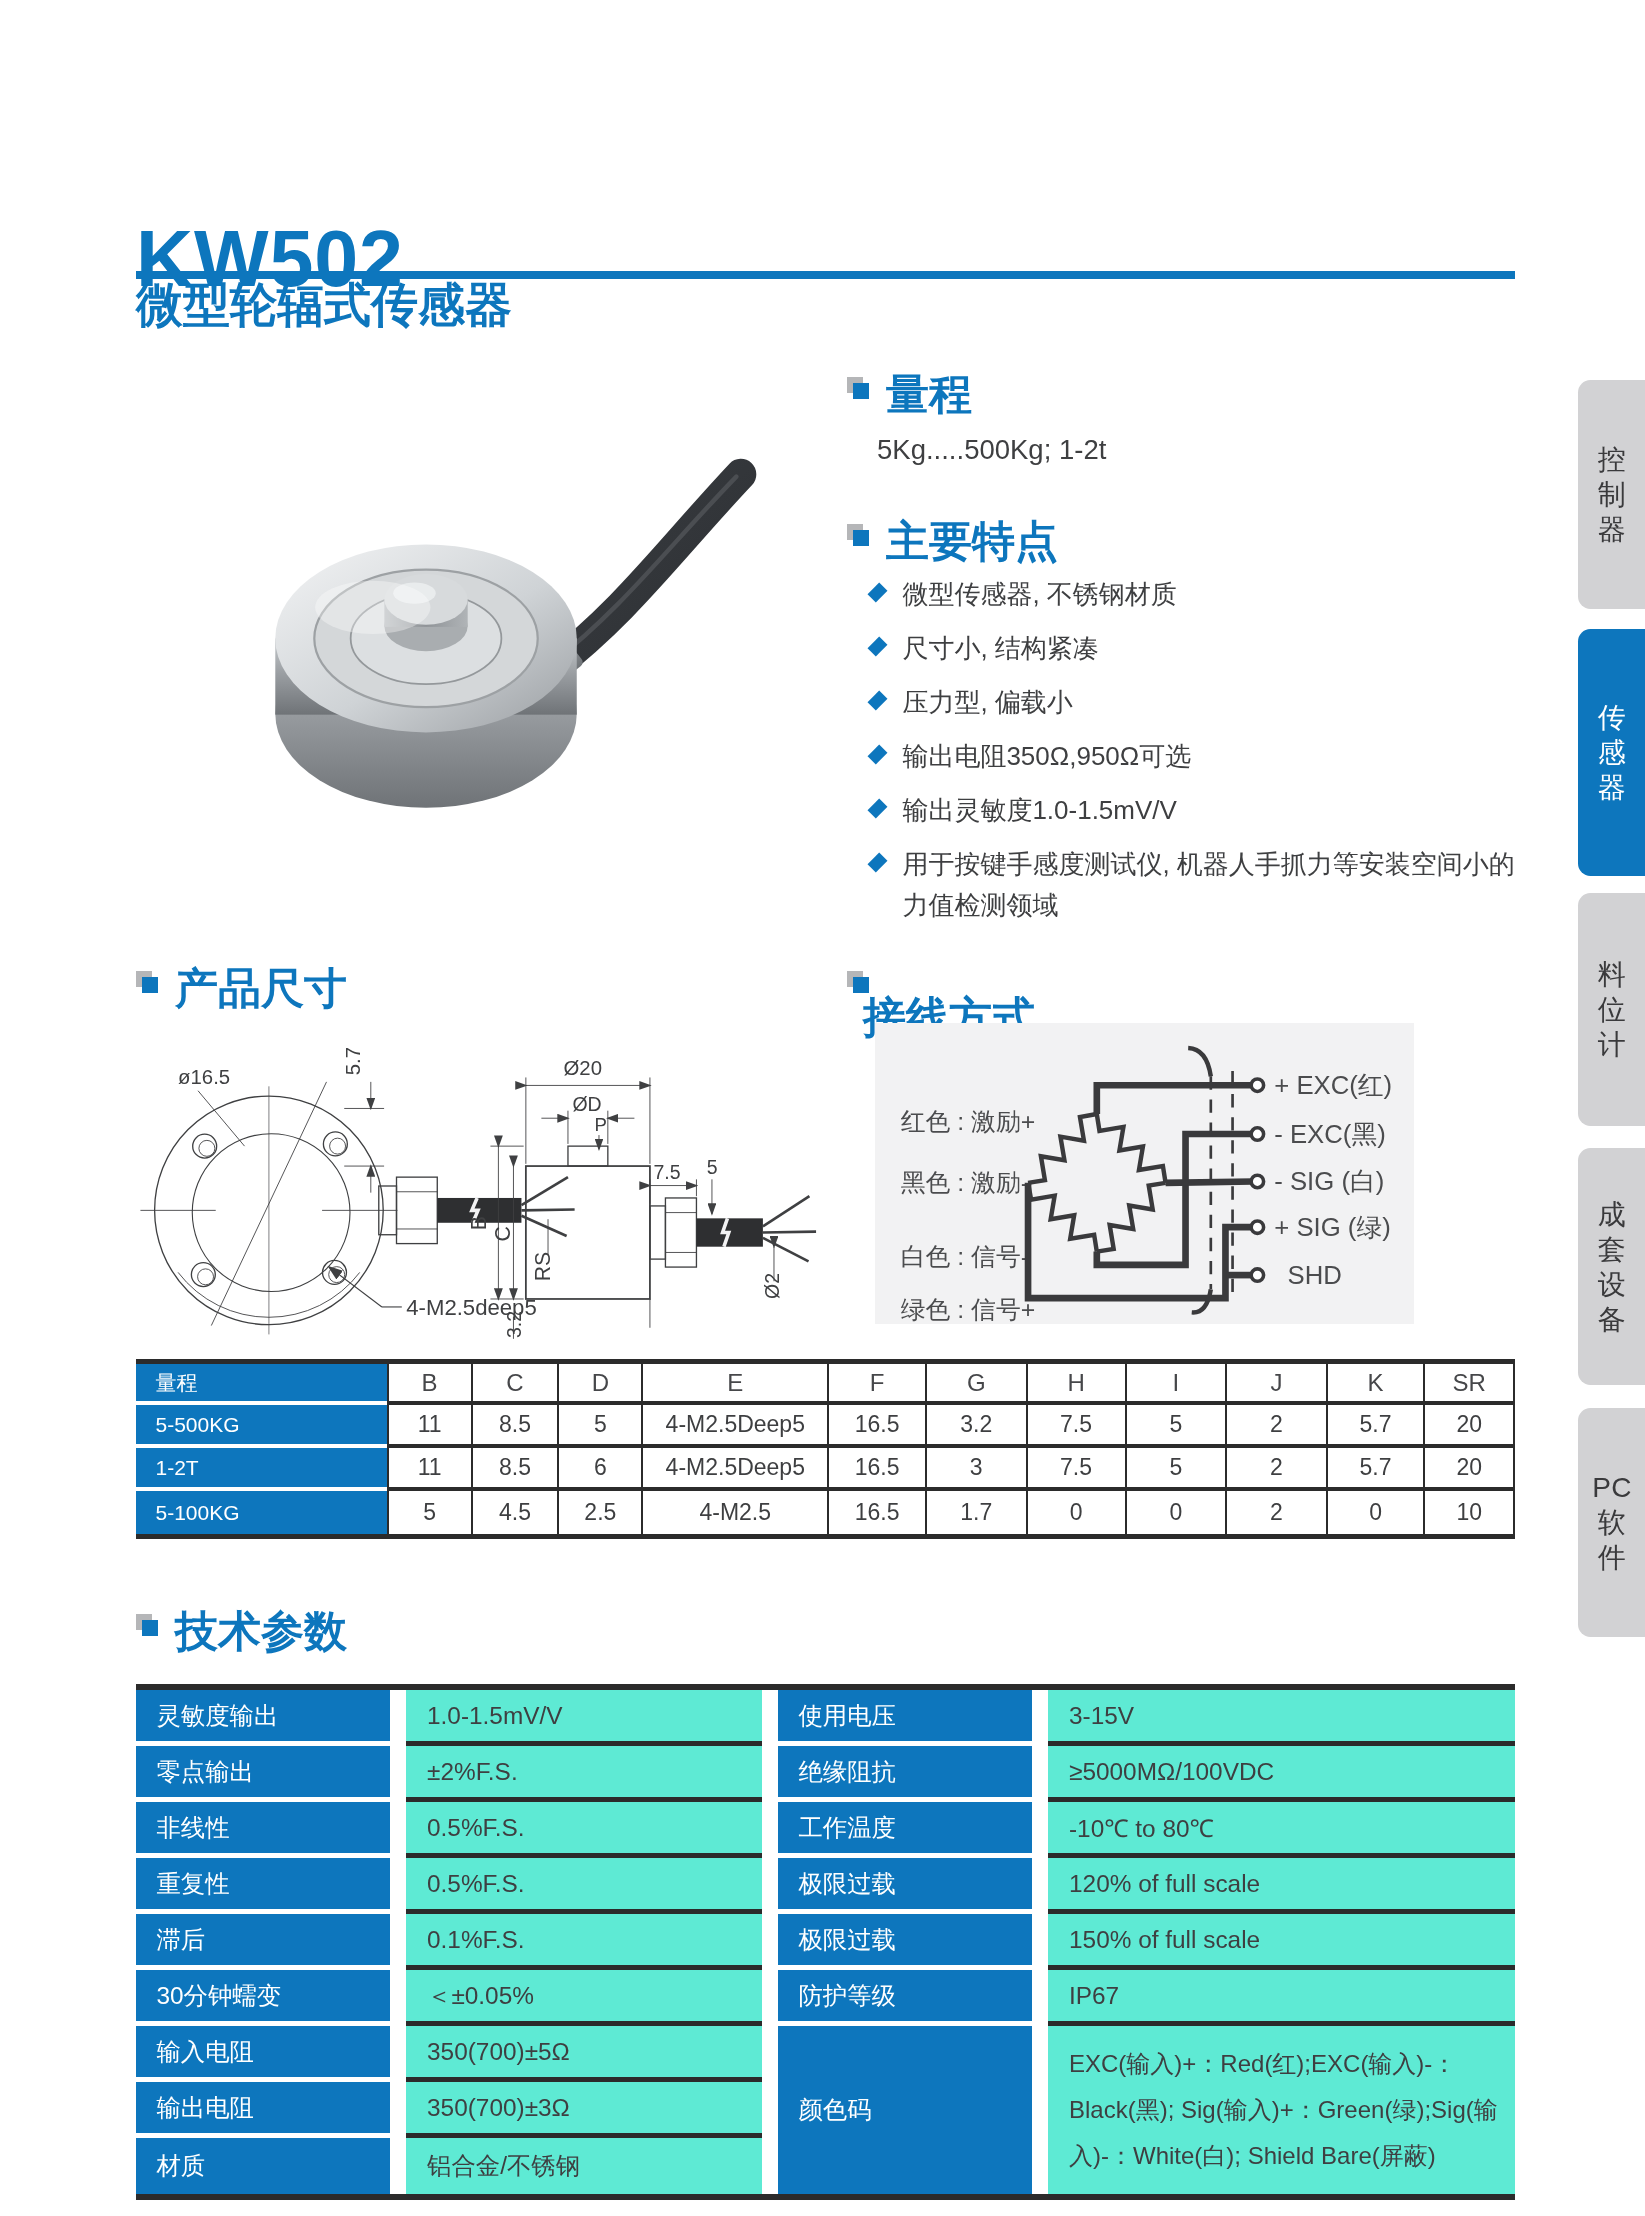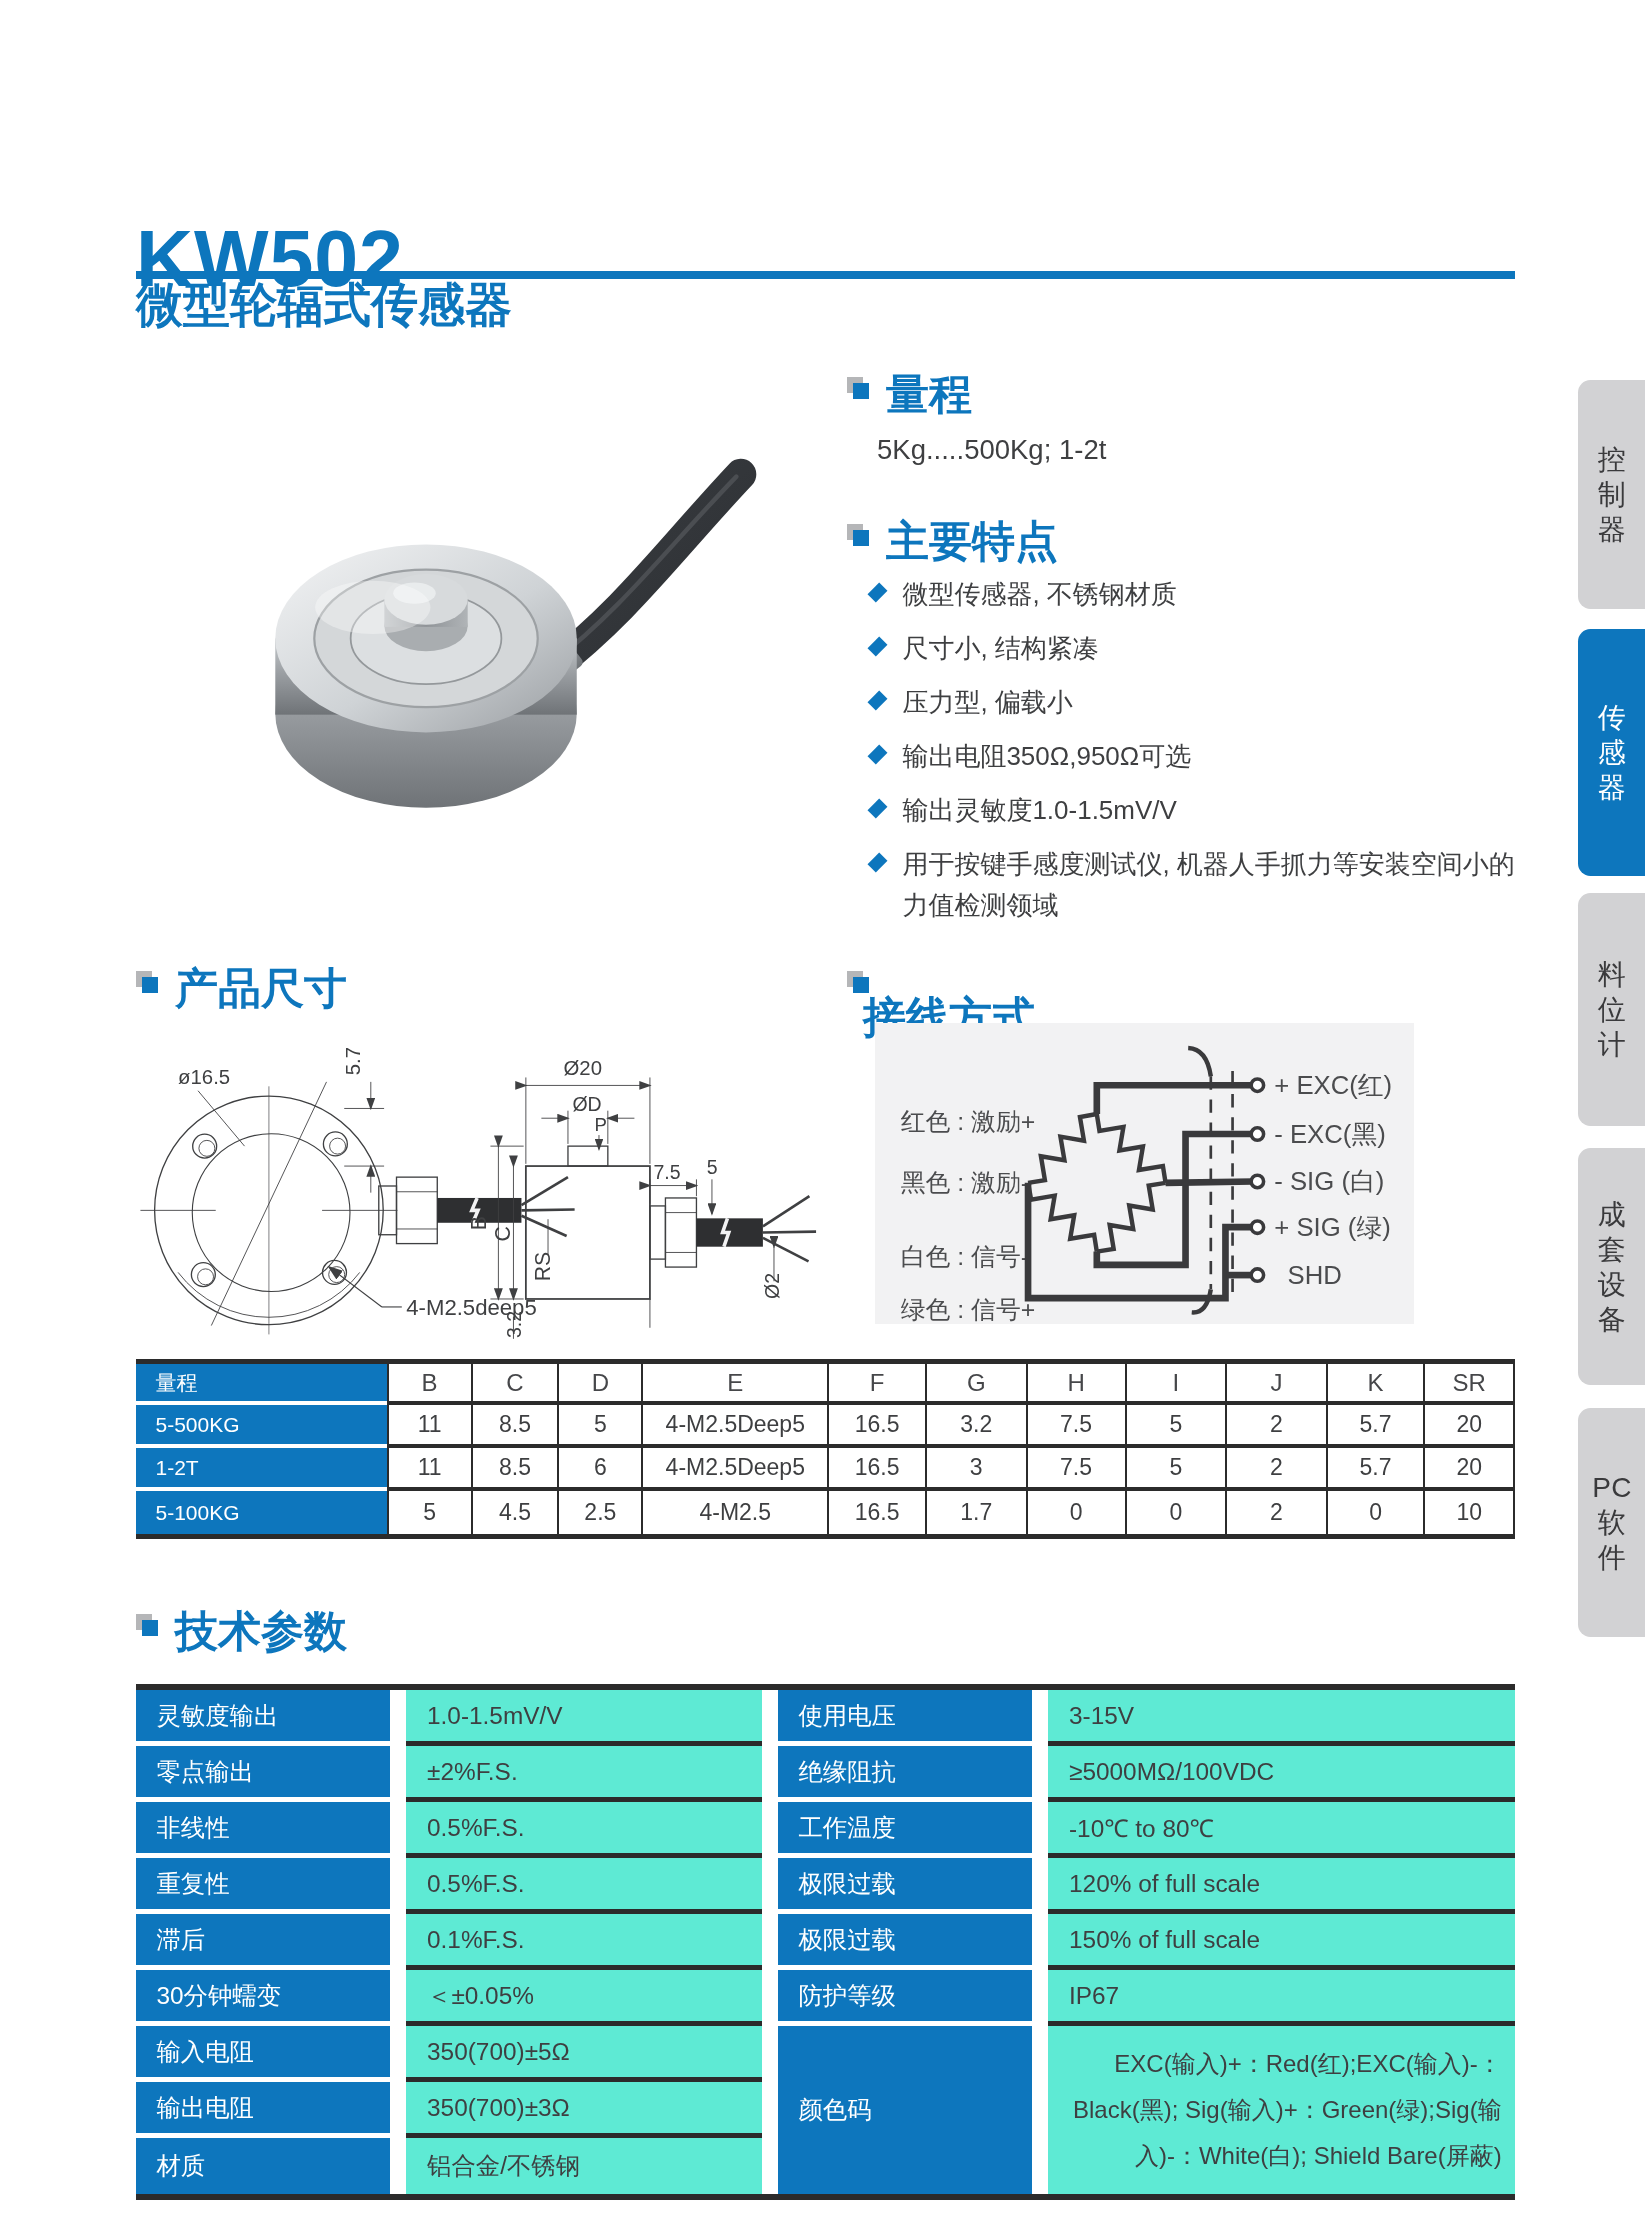--- a/index.html
+++ b/index.html
@@ -62,21 +62,21 @@
   }
   .spec-table .sl{
     background:var(--blue);color:#fff;display:flex;align-items:center;padding-left:20.4px;
     font-size:24.4px;border-bottom:5.8px solid #fff;
   }
   .spec-table .sv{
     background:#5eead4;color:var(--ink);display:flex;align-items:center;padding-left:21px;
     font-size:24.4px;border-bottom:5.8px solid var(--line);
   }
   .spec-table .tall{grid-row:span 3;border-bottom:none;}
-  .spec-table .sv.tall{font-size:24px;line-height:46px;padding-right:13.3px;align-items:center;text-align:right;}
+  .spec-table .sv.tall{font-size:24px;line-height:46px;padding-right:13.3px;align-items:center;}
   .spec-table .r9{border-bottom:none;}
   
   .tab{
     position:absolute;left:1578px;width:68px;background:var(--tabgray);
     border-radius:12.4px 0 0 12.4px;color:#3a3a3c;
     display:flex;flex-direction:column;align-items:center;justify-content:center;
     font-size:28px;line-height:35px;font-weight:500;letter-spacing:0.4px;cursor:pointer;
   }
   .tab.active{background:var(--blue);color:#fff;}
 </style>

